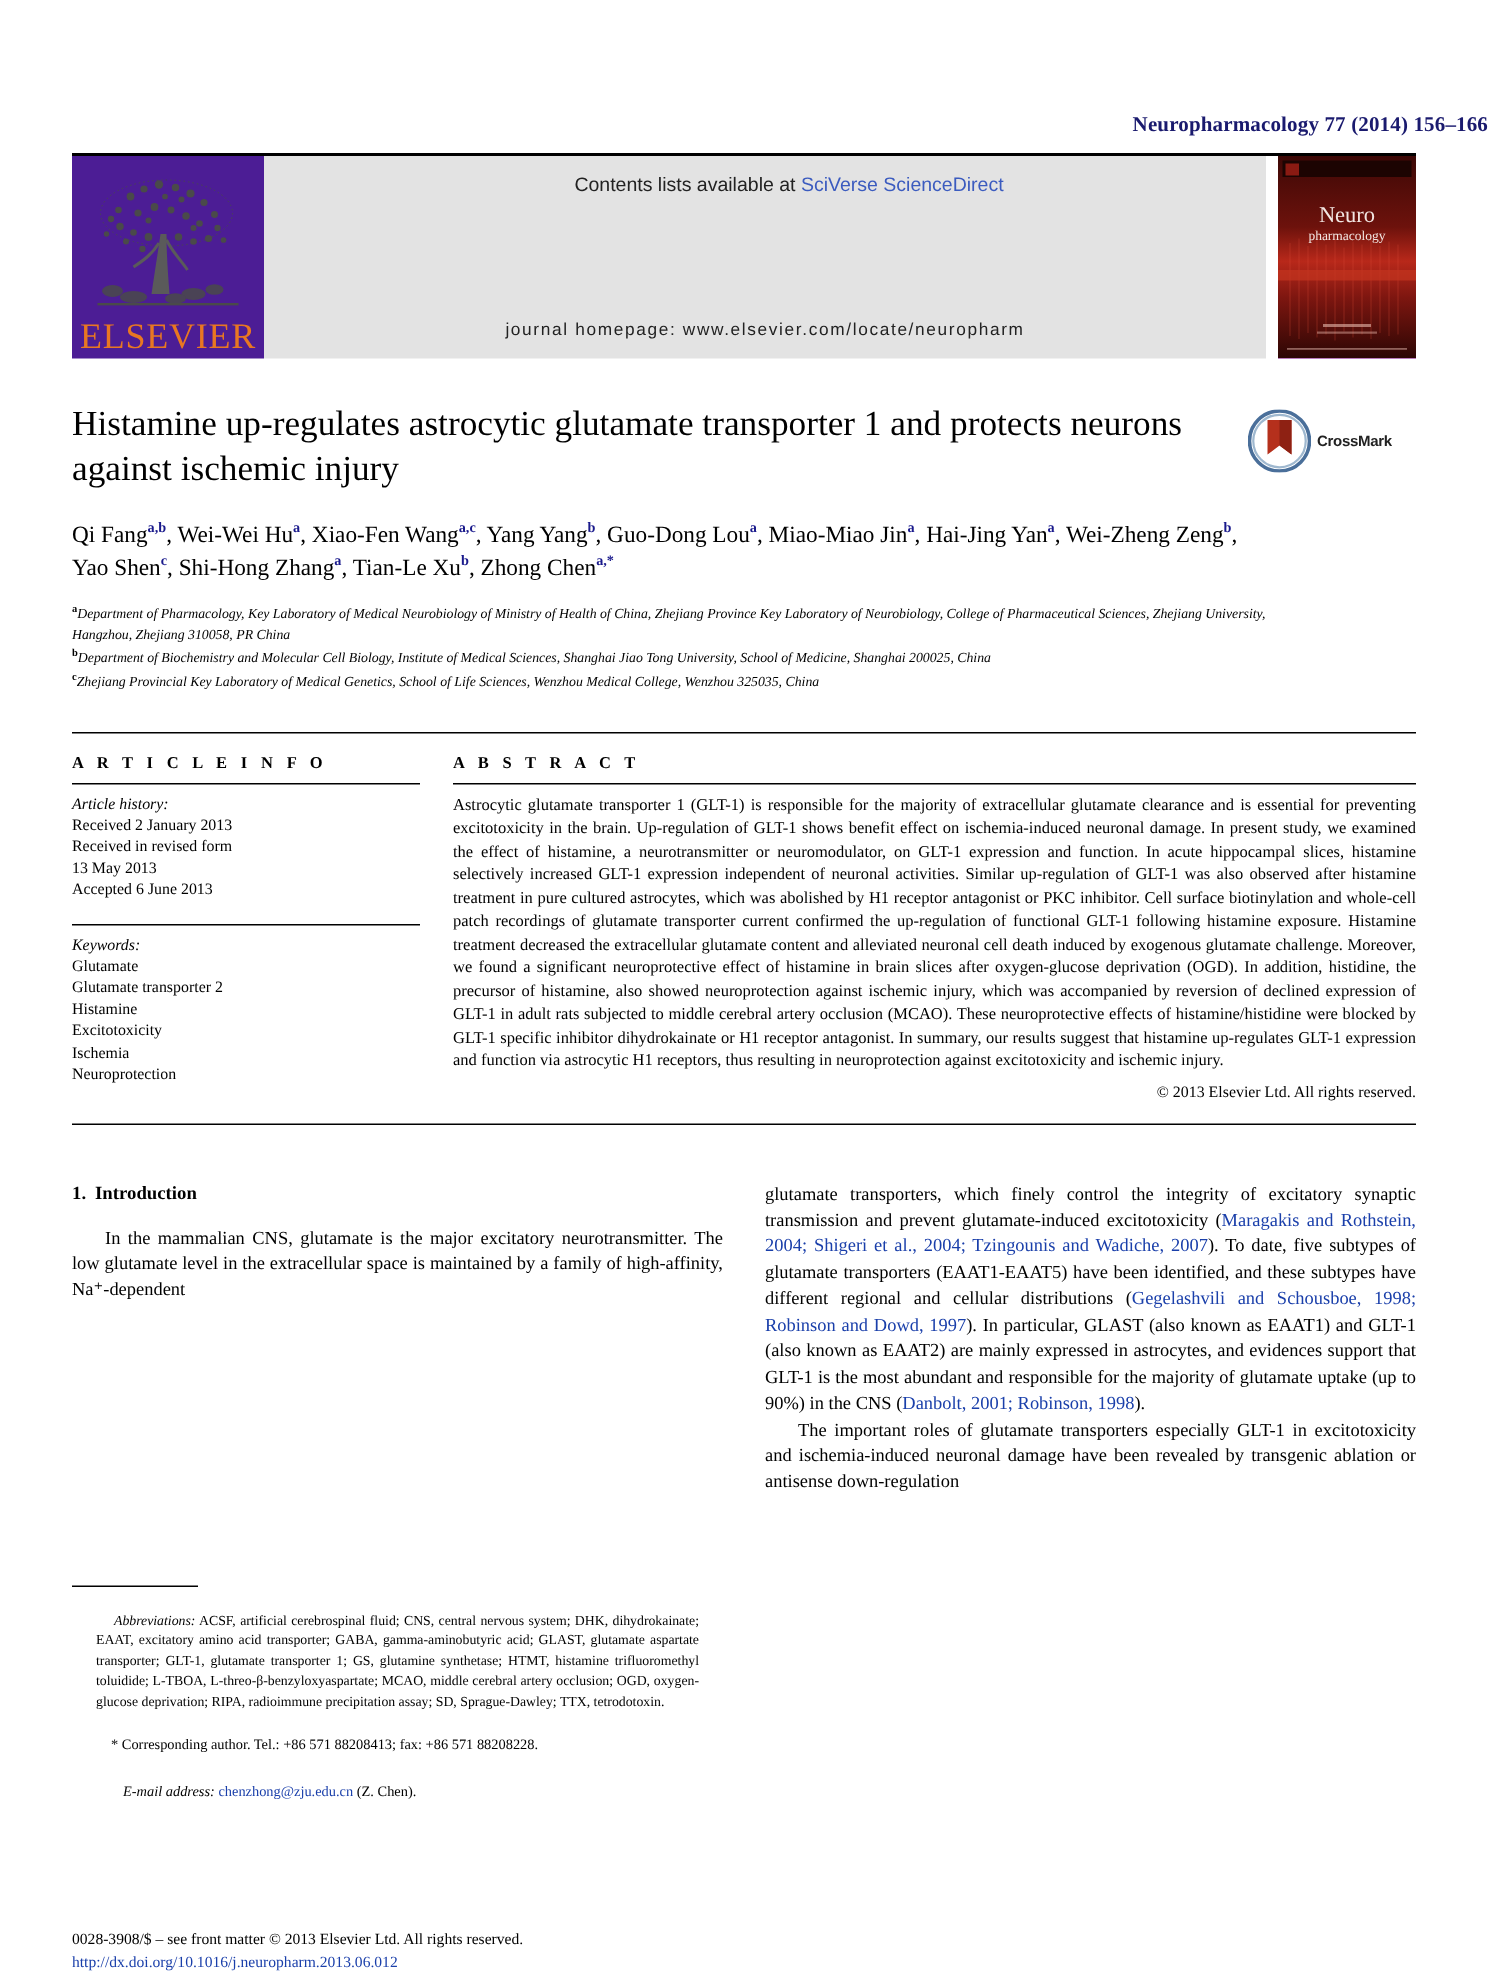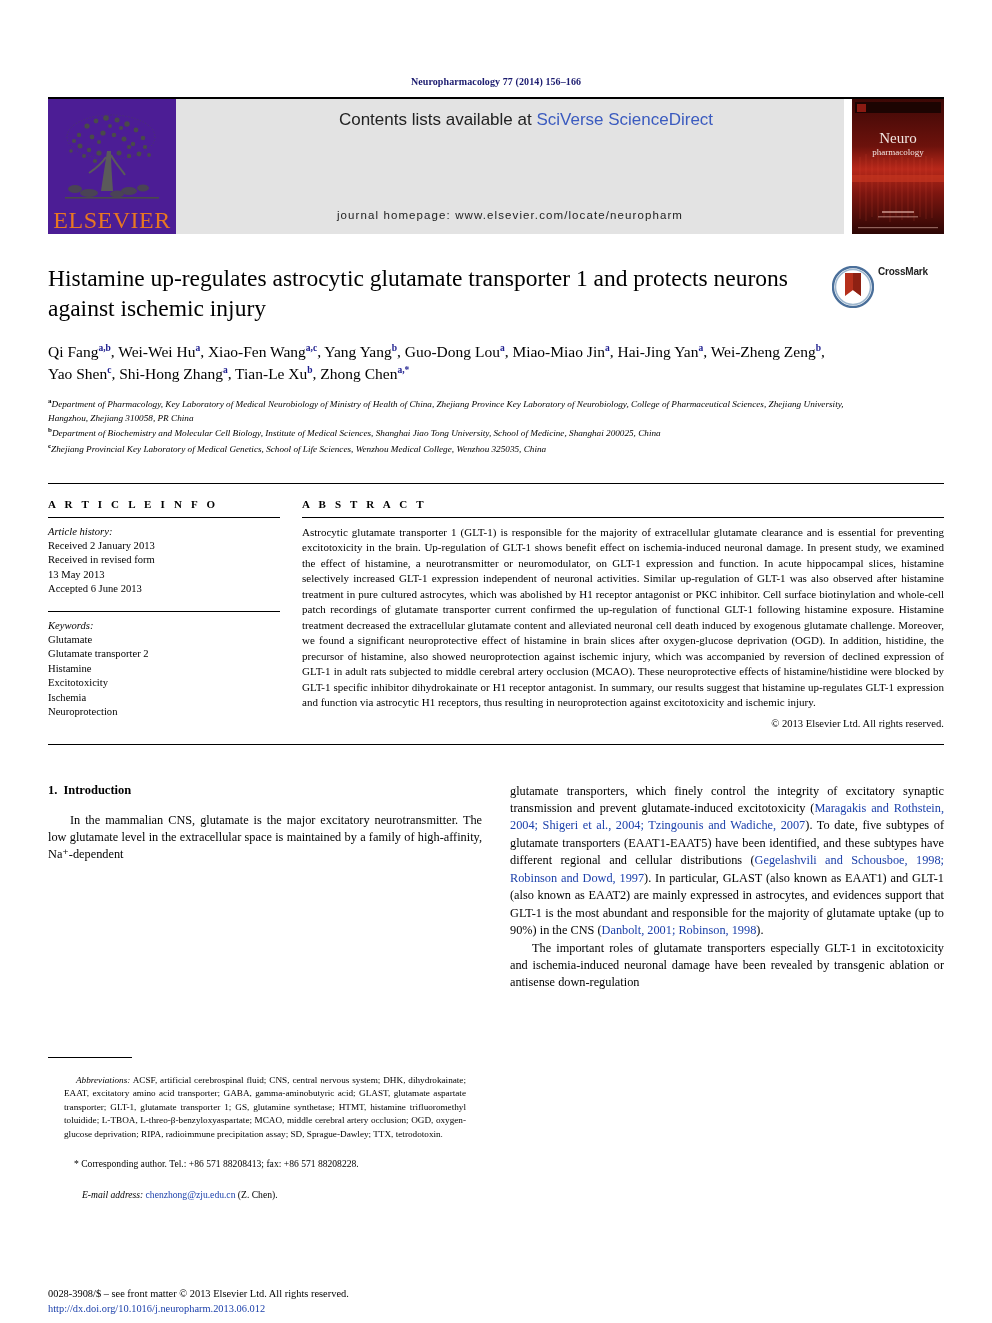--- a/index.html
+++ b/index.html
@@ -17,22 +17,22 @@
   }
   .page {
     width: 992px;
     height: 1323px;
     position: relative;
     box-sizing: border-box;
   }
 
   
   .runhead {
-    text-align: center;
-    font-size: 10px;
+    text-align: right;
+    font-size: 14px;
     font-weight: bold;
     color: #1a1a6e;
     padding-top: 76px;
     letter-spacing: 0.1px;
   }
 
   
   .masthead {
     margin: 10px 48px 0 48px;
     border-top: 2.5px solid #000;
@@ -63,21 +63,21 @@
     flex: 1 1 auto;
     background: #e3e3e3;
     display: flex;
     flex-direction: column;
     align-items: center;
     justify-content: space-between;
     padding: 11px 0 13px 0;
   }
   .contents-line {
     font-family: "Liberation Sans", sans-serif;
-    font-size: 17px;
+    font-size: 13px;
     color: #222;
     margin-left: 32px;
   }
   .contents-line .sd-link { color: #3b5bbf; }
   .journal-title {
     font-family: "Liberation Serif", serif;
     font-size: 33px;
     color: #111;
     line-height: 1;
   }
@@ -110,20 +110,21 @@
     width: 740px;
     color: #000;
   }
   .crossmark {
     position: absolute;
     right: 0;
     top: 2px;
     width: 112px;
     height: 46px;
     display: flex;
+    align-items: center;
   }
   .cm-word {
     font-family: "Liberation Sans", sans-serif;
     font-size: 10px;
     font-weight: bold;
     color: #222;
     margin-left: 4px;
     letter-spacing: -0.2px;
   }
 

